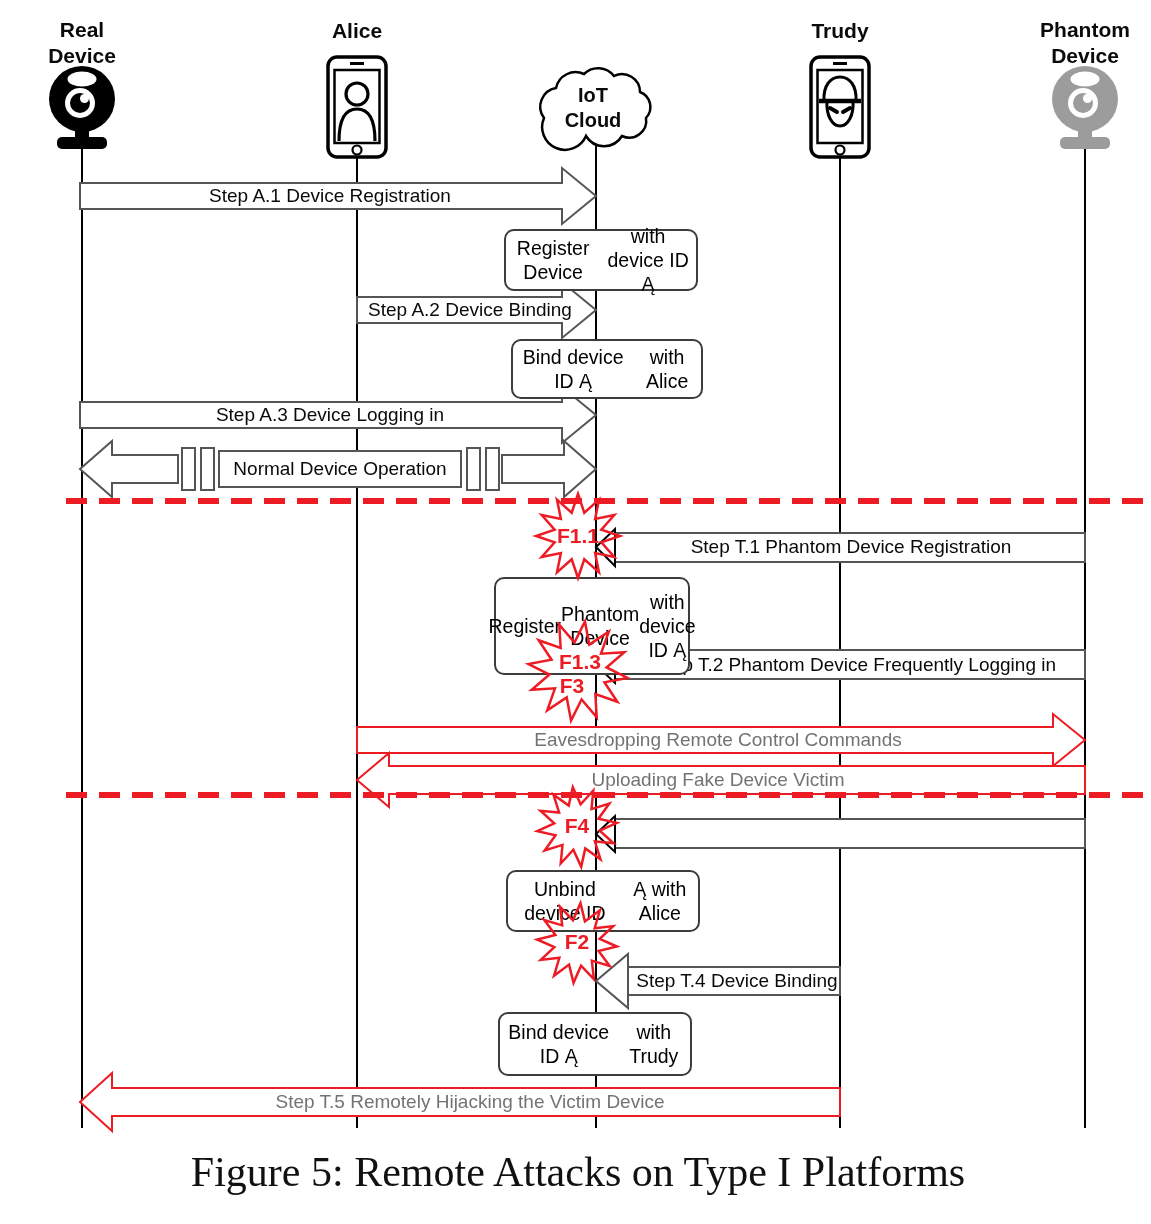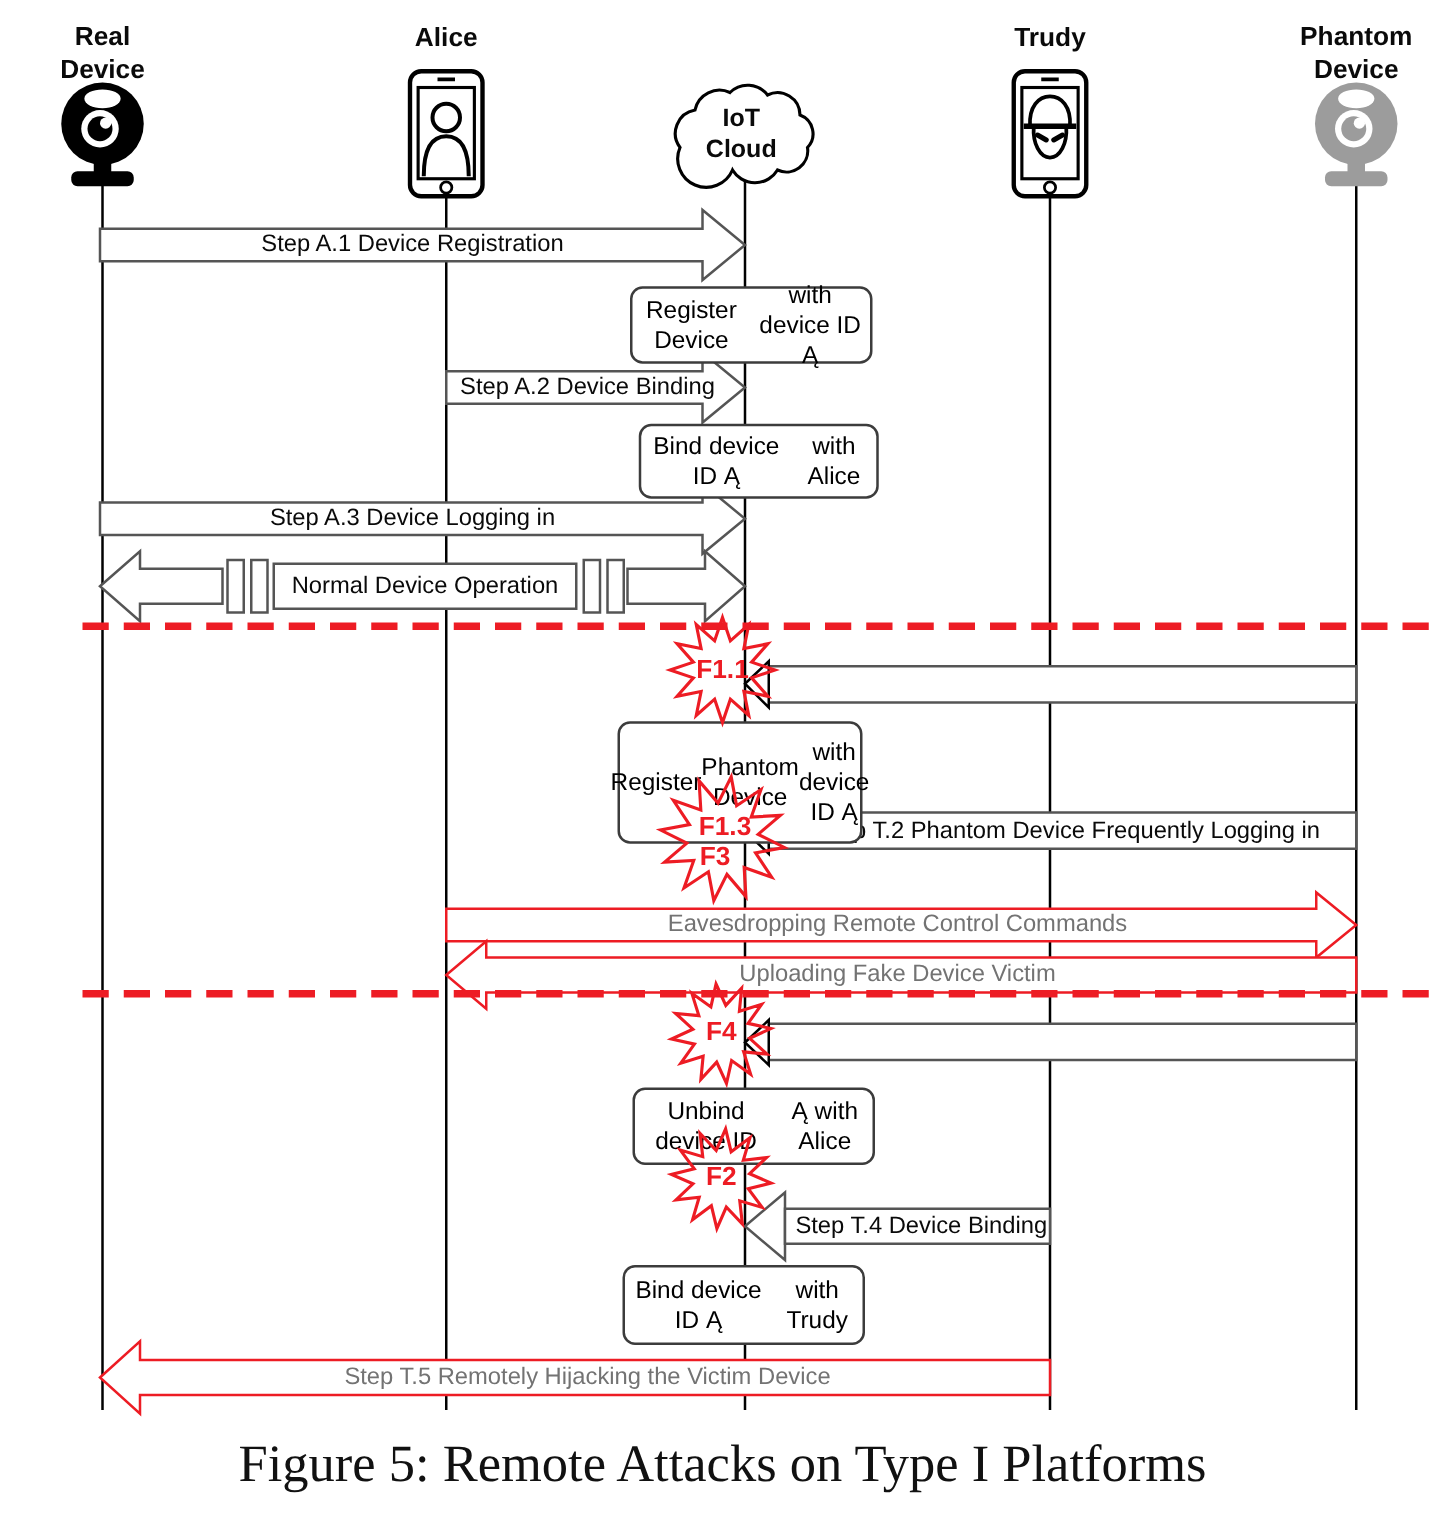--- a/index.html
+++ b/index.html
@@ -121,20 +121,21 @@
   <div class="lbl cloudlbl" style="left:593px;top:95px">IoT</div>
   <div class="lbl cloudlbl" style="left:593px;top:120px">Cloud</div>
   <div class="lbl actor" style="left:840px;top:31px">Trudy</div>
   <div class="lbl actor" style="left:1085px;top:30px">Phantom</div>
   <div class="lbl actor" style="left:1085px;top:56px">Device</div>
 
   <div class="lbl" style="left:330px;top:196px">Step A.1 Device Registration</div>
   <div class="lbl" style="left:470px;top:310px">Step A.2 Device Binding</div>
   <div class="lbl" style="left:330px;top:415px">Step A.3 Device Logging in</div>
   <div class="lbl" style="left:340px;top:469px">Normal Device Operation</div>
+  <div class="lbl" style="left:851px;top:547px">Step T.1 Phantom Device Registration</div>
   <div class="lbl" style="left:855px;top:665px">Step T.2 Phantom Device Frequently Logging in</div>
   <div class="lbl red" style="left:718px;top:740px">Eavesdropping Remote Control Commands</div>
   <div class="lbl red" style="left:718px;top:780px">Uploading Fake Device Victim</div>
   <div class="lbl" style="left:737px;top:981px">Step T.4 Device Binding</div>
   <div class="lbl red" style="left:470px;top:1102px">Step T.5 Remotely Hijacking the Victim Device</div>
 
   <div class="note" style="left:504px;top:229px;width:190px;height:58px">
     <div>Register Device</div>
     <div><span>with </span><span class="it">device ID Ą</span></div>
   </div>

